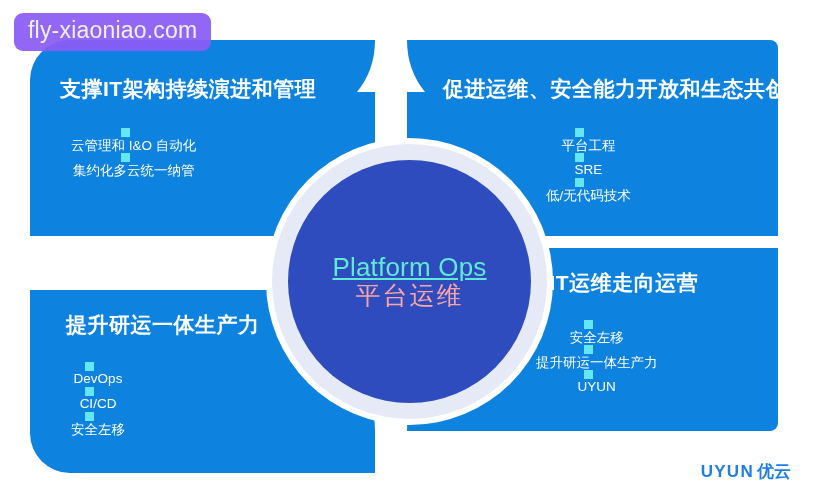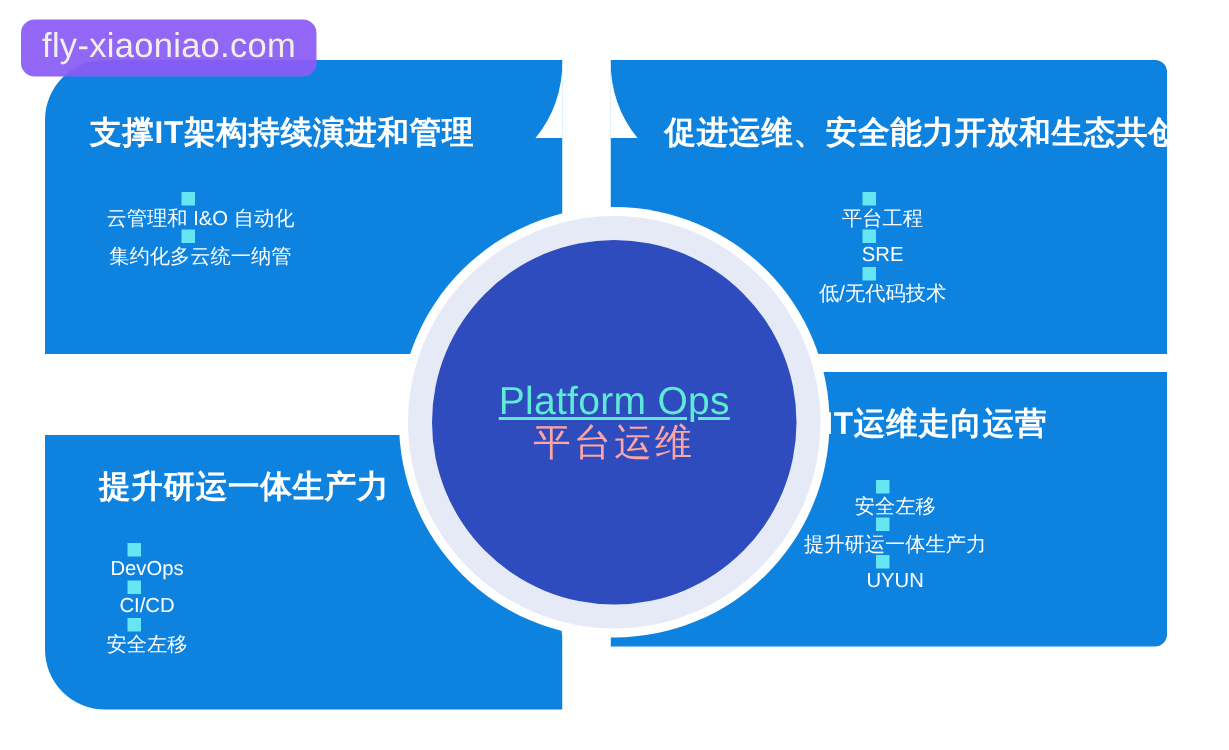--- a/index.html
+++ b/index.html
@@ -246,14 +246,17 @@
   <div id="ring"></div>
   <div id="core">
     <div class="c-en">Platform Ops</div>
     <div class="c-cn">平台运维</div>
   </div>
 
   <div id="watermark">
     <span>fly-xiaoniao.com</span>
   </div>
 
+  <div id="logo">
+    <span>UYUN</span><span class="cn">优云</span>
+  </div>
 
 </div>
 
 </body></html>

